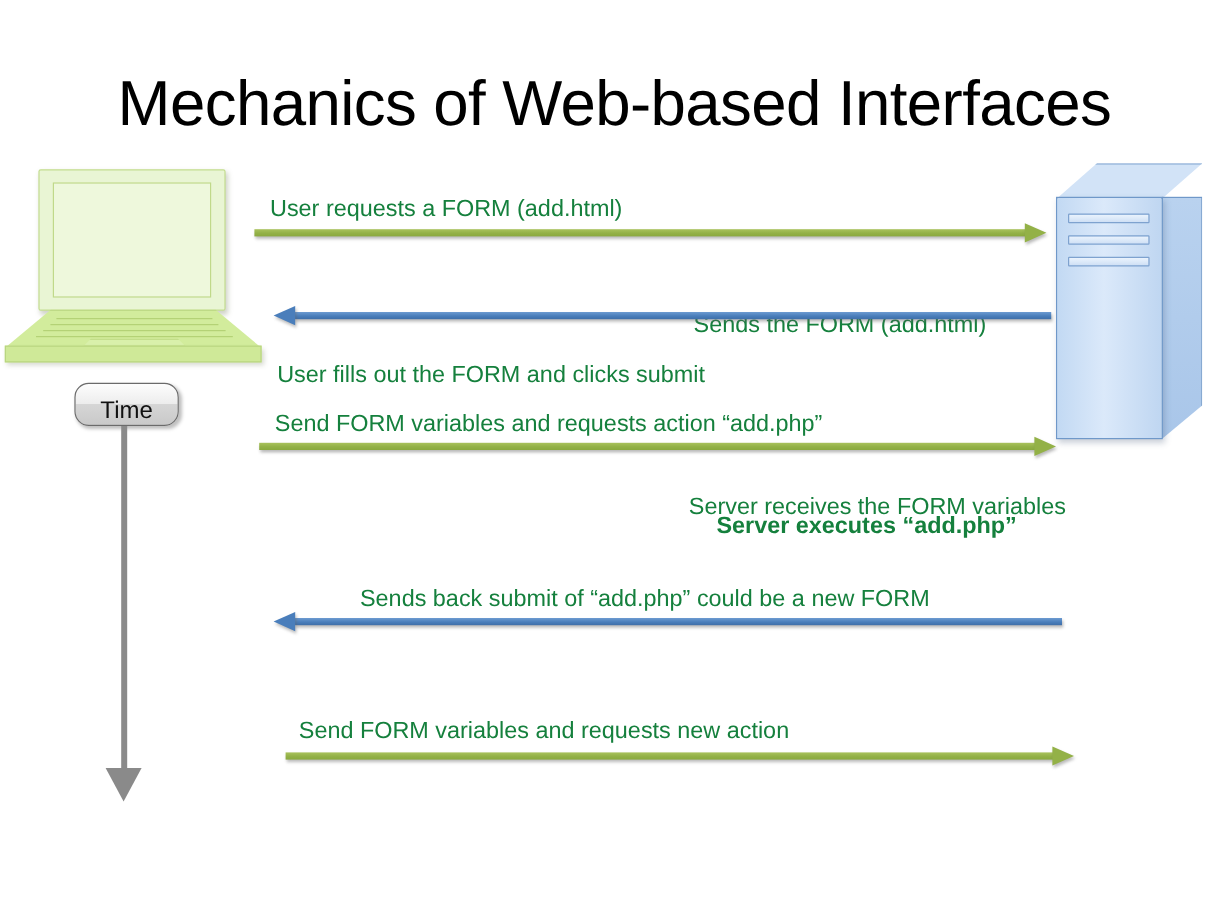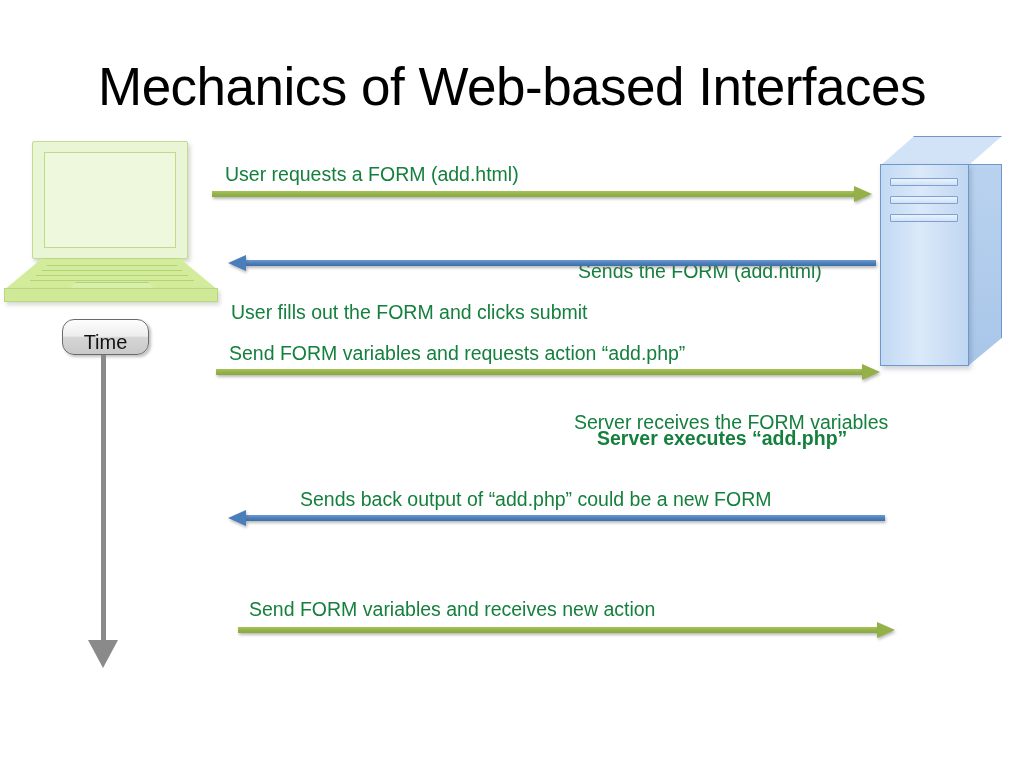--- a/index.html
+++ b/index.html
@@ -293,26 +293,26 @@
   <div class="msg" style="left:231px; top:301px;">User fills out the FORM and clicks submit</div>
   <div class="arrow green" style="left:216px; top:364px; width:664px;">
     <div class="shaft"></div>
     <div class="head"></div>
   </div>
 
   <div class="msg" style="left:530px; top:411px;margin-left:44px;">Server receives the FORM variables</div>
 
   <div class="msg" style="left:597px; top:427px;font-weight:bold;">Server executes “add.php”</div>
 
-  <div class="msg" style="left:300px; top:488px;">Sends back output of “add.php” could be a new FORM</div>
+  <div class="msg" style="left:300px; top:488px;">Sends back submit of “add.php” could be a new FORM</div>
   <div class="arrow blue" style="left:228px; top:510px; width:657px;">
     <div class="shaft"></div>
     <div class="head"></div>
   </div>
 
 
-  <div class="msg" style="left:249px; top:598px;">Send FORM variables and receives new action</div>
+  <div class="msg" style="left:249px; top:598px;">Send FORM variables and requests new action</div>
   <div class="arrow green" style="left:238px; top:622px; width:657px;">
     <div class="shaft"></div>
     <div class="head"></div>
   </div>
 
 </div>
 
 </body></html>

